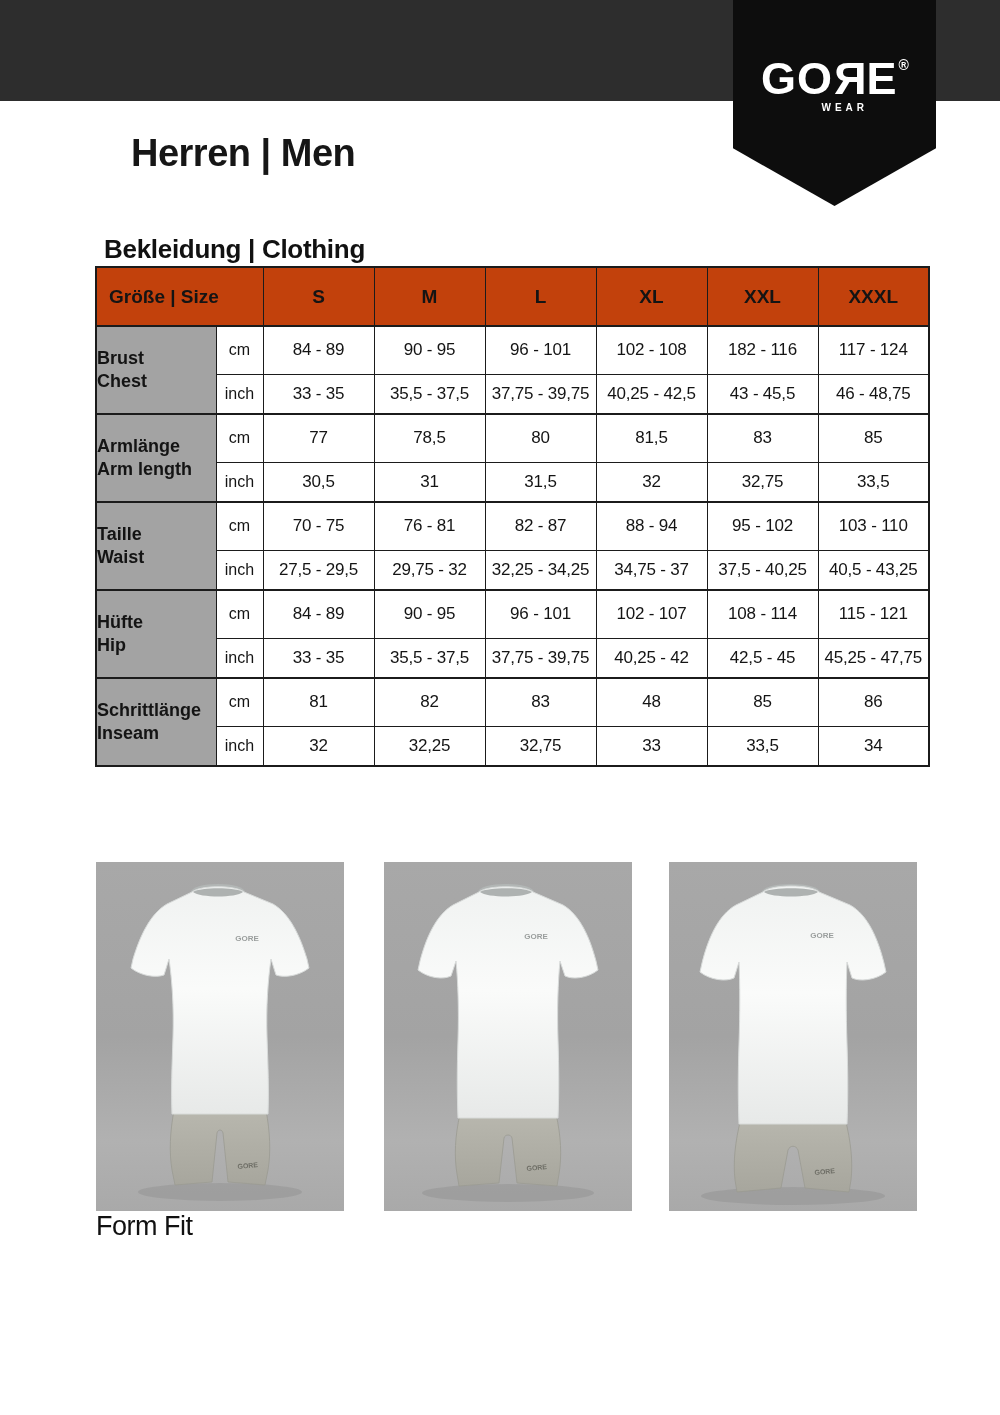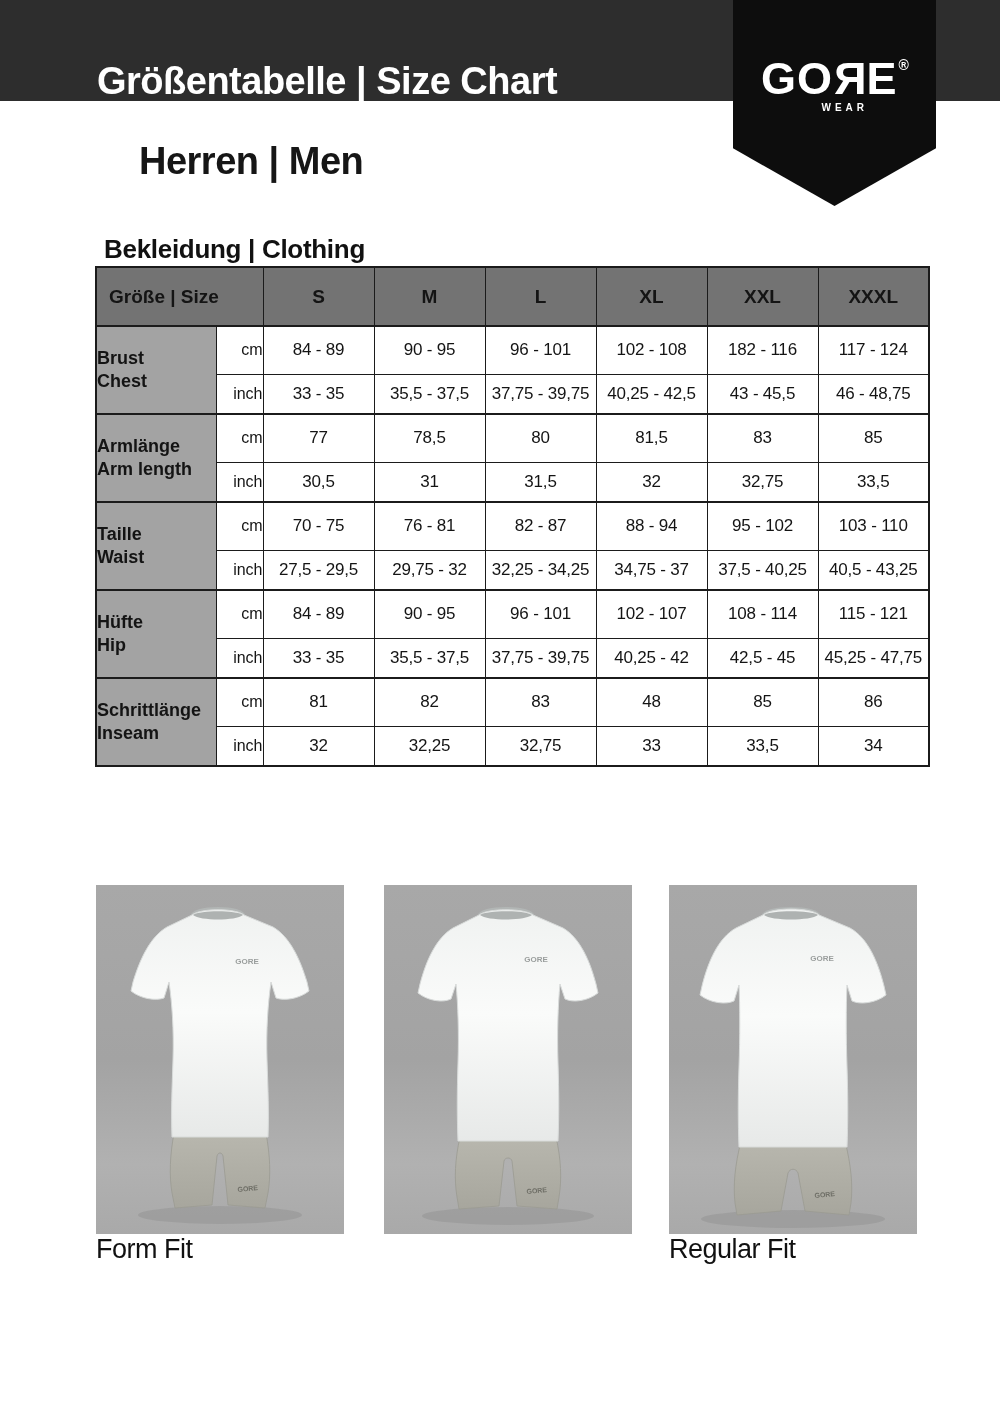--- a/index.html
+++ b/index.html
@@ -3,21 +3,21 @@
 <meta charset="utf-8">
 <style>
   html,body { margin:0; padding:0; background:#ffffff; }
   .page { position:relative; width:1000px; height:1415px; background:#ffffff;
           font-family:"Liberation Sans", sans-serif; overflow:hidden; }
 
   
   .band { position:absolute; left:0; top:0; width:1000px; height:101px; background:#2d2d2d; }
   .title { position:absolute; left:97px; top:62px; margin:0; color:#ffffff;
            font-size:38px; line-height:1; font-weight:bold; letter-spacing:-0.5px; }
-  .subtitle { position:absolute; left:123px; top:126px; margin:16px; color:#161616;
+  .subtitle { position:absolute; left:123px; top:126px; margin:8px; color:#161616;
               font-size:38px; line-height:1; font-weight:bold; letter-spacing:-0.5px; }
 
   
   .ribbon { position:absolute; left:733px; top:0; width:203px; height:206px; background:#0d0d0d;
             clip-path:polygon(0 0, 100% 0, 100% 72%, 50% 100%, 0 72%); }
   .logo { position:absolute; top:56px; left:0; width:100%; text-align:center; color:#ffffff;
           font-size:45px; line-height:1; font-weight:bold; letter-spacing:1px; white-space:nowrap; }
   .logo-r { display:inline-block; transform:scaleX(-1); }
   .reg { font-size:14px; font-weight:bold; position:relative; top:-24px; left:1px; letter-spacing:0; }
   .wear { position:absolute; top:102px; right:68px; color:#ffffff; font-size:10px;
@@ -25,48 +25,47 @@
 
   
   .section-title { position:absolute; left:96px; top:228px; margin:8px; color:#111111;
                    font-size:26px; line-height:1; font-weight:bold; letter-spacing:-0.3px; }
 
   
   .size-table { position:absolute; left:95px; top:266px; width:833px;
                 border-collapse:collapse; table-layout:fixed; color:#141414;
                 border:2px solid #1b1b1b; }
   .size-table th, .size-table td { border:1px solid #1b1b1b; padding:0; }
-  .size-table thead th { height:57px; background:#737373; font-size:19px; font-weight:bold;
+  .size-table thead th { height:57px; background:#c2410c; font-size:19px; font-weight:bold;
                          border-bottom:2px solid #1b1b1b; }
   .size-table th.corner { text-align:left; padding-left:12px; }
   .size-table tbody tr { height:40px; }
   .size-table tbody tr.group-start { height:48px; }
   .size-table tbody tr.group-start th,
   .size-table tbody tr.group-start td { border-top:2px solid #1b1b1b; }
   .row-label { text-align:left; padding-left:10px; font-size:18px; font-weight:bold;
                line-height:1.3; background:#a3a3a3; }
-  .unit { font-size:16px; font-weight:normal; text-align:right; }
+  .unit { font-size:16px; font-weight:normal; text-align:center; }
   .val { font-size:17px; text-align:center; letter-spacing:-0.2px; }
 
   
-  .fit { position:absolute; top:885px; width:248px; margin:0; }
+  .fit { position:absolute; top:862px; width:248px; margin:0; }
   .fit svg { display:block; width:248px; height:349px; }
   .fit figcaption { font-size:27px; font-weight:normal; color:#111111;
                     letter-spacing:-0.5px; }
   #fit-0 { left:96px; }
   #fit-1 { left:384px; }
   #fit-2 { left:669px; }
 </style>
 </head>
 <body>
 
 <div class="page">
 
   <div class="band"></div>
-  <h1 class="title">Größentabelle | Size Chart</h1>
   <h2 class="subtitle">Herren | Men</h2>
 
   <div class="ribbon">
     <div class="logo"><span>GO</span><span class="logo-r">R</span><span>E</span><span class="reg">®</span></div>
     <div class="wear">WEAR</div>
   </div>
 
   <h3 class="section-title">Bekleidung | Clothing</h3>
 
   <table class="size-table">
@@ -287,16 +286,15 @@
       </defs>
       <rect x="0" y="0" width="248" height="349" fill="url(#bgGr)"></rect>
       <ellipse cx="124" cy="334" rx="92" ry="9" fill="rgba(0,0,0,0.07)"></ellipse>
       <path d="M72 256 C66 280,64 300,66 318 L68 330 L112 326 L119 288 C121 283,127 283,129 288 L136 326 L180 330 L182 318 C184 300,182 280,176 256 Z" fill="url(#shoGr)" stroke="#9b9a92" stroke-width="0.8"></path>
       <ellipse cx="122" cy="30" rx="29" ry="8" fill="#b2b6b5"></ellipse>
       <path d="M94 30 C102 22,142 22,150 30 L181 43 C199 53,209 77,215 101 L217 110 C207 118,191 120,183 116 L178 100 C177 122,177 152,178 182 C179 212,179 238,178 262 L70 262 C69 238,69 212,70 182 C71 152,71 122,70 100 L65 116 C57 120,41 118,31 110 L33 101 C39 77,49 53,67 43 Z" fill="url(#teeGr)" stroke="#d8dbda" stroke-width="1"></path>
       <path d="M95 30 C102 36,142 36,149 30 C142 25,102 25,95 30 Z" fill="#aeb2b1"></path>
       <text x="153" y="76" font-size="8" font-weight="bold" fill="#9a9e9d" text-anchor="middle">GORE</text>
       <text x="156" y="312" font-size="7" font-weight="bold" fill="#6e6e66" text-anchor="middle" transform="rotate(-6 156 312)">GORE</text>
     </svg>
-    <figcaption>Regular Fit</figcaption>
   </figure>
 
 </div>
 
 </body></html>

